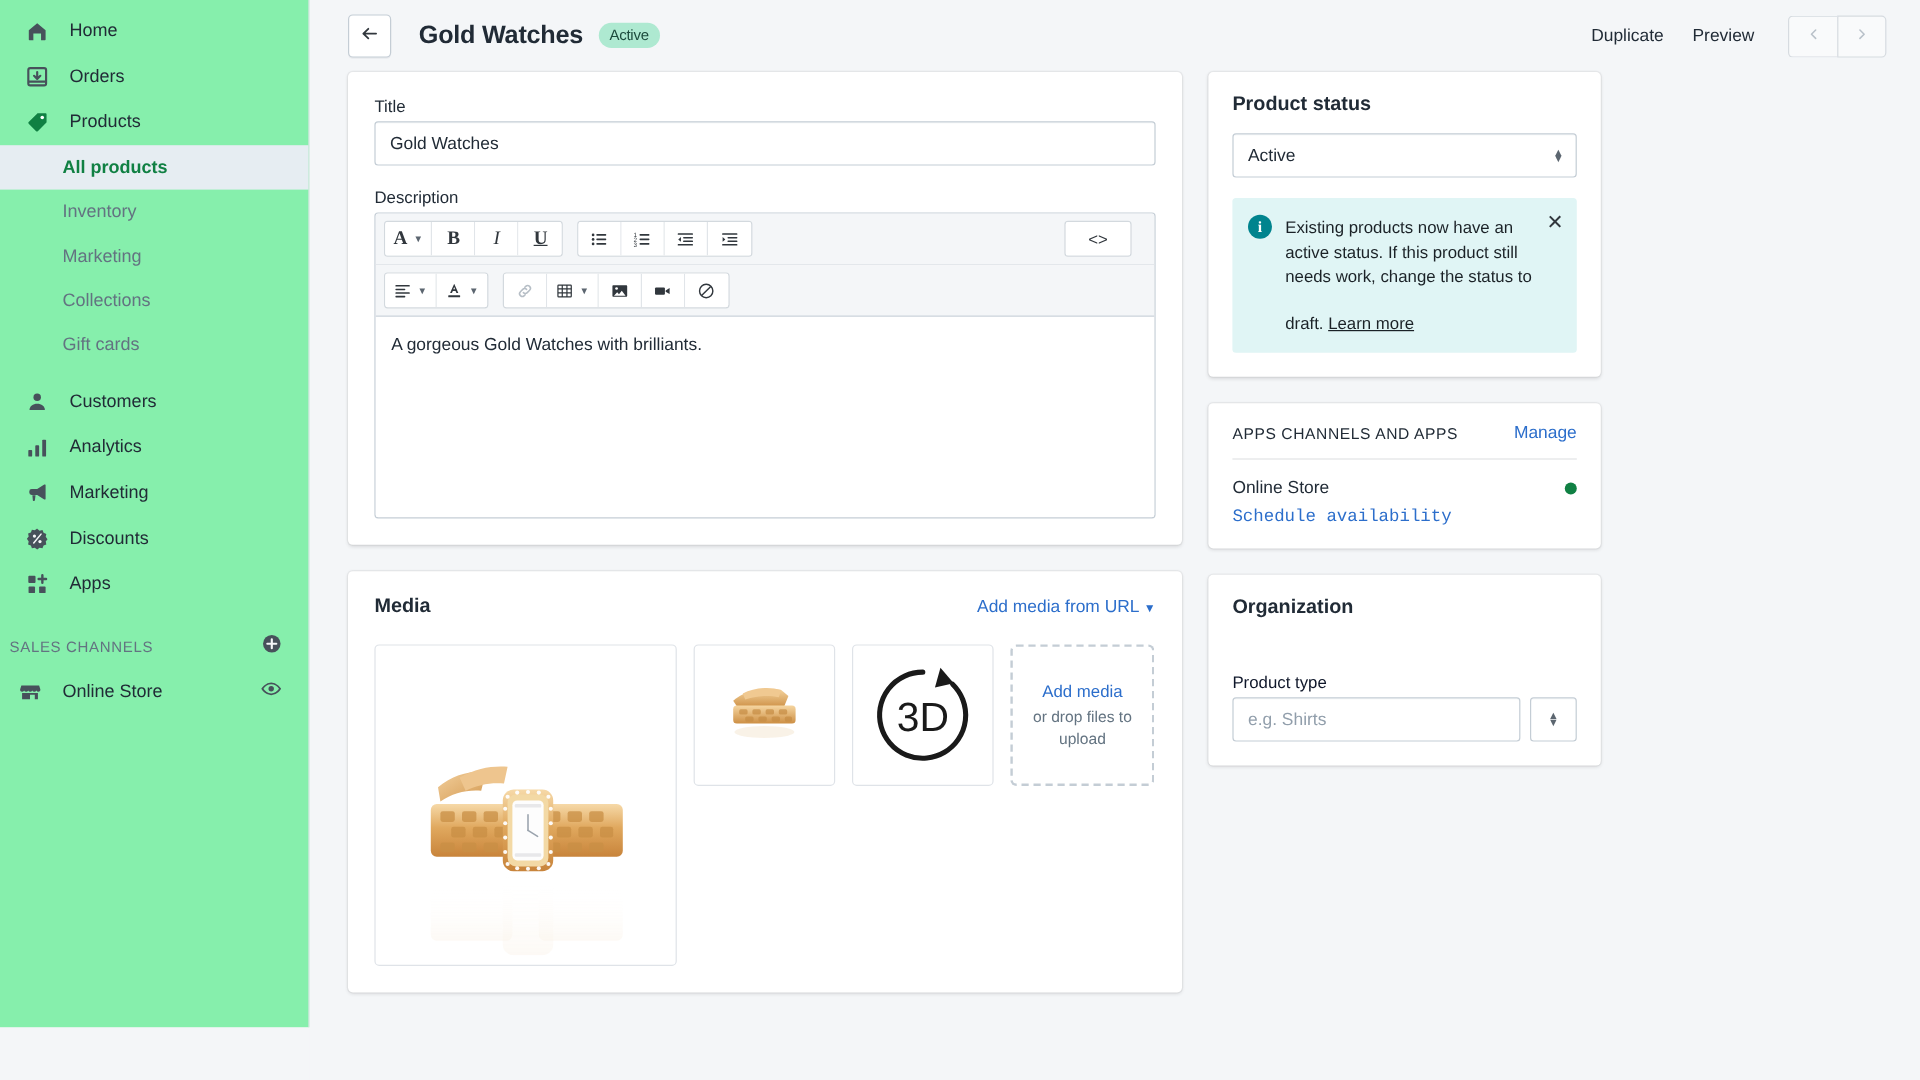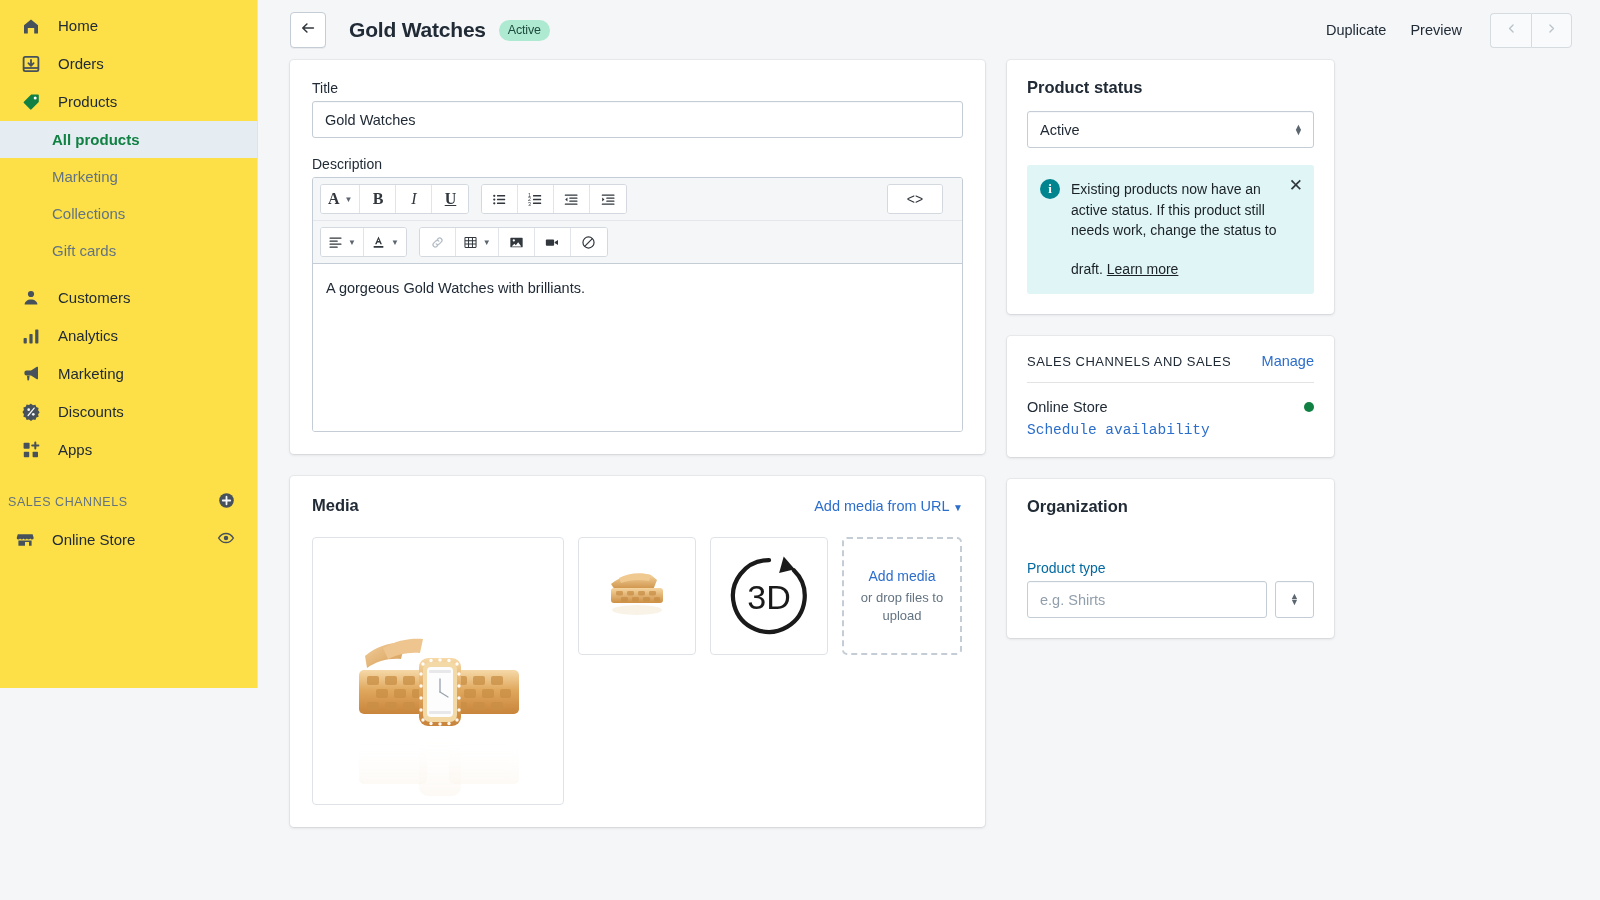--- a/index.html
+++ b/index.html
@@ -8,22 +8,22 @@
     overflow: hidden;
     background: #f4f6f8;
     font-family: "Liberation Sans", sans-serif;
     color: #212b36;
     -webkit-font-smoothing: antialiased;
   }
   .app { display: flex; width: 1600px; height: 900px; }
 
   
   .sidebar {
-    width: 258px; min-width: 258px; height: 688px;
-    background: #fde047;
+    width: 258px; min-width: 258px; height: 856px;
+    background: #86efac;
     border-right: 1px solid #dfe3e8;
     padding-top: 6px;
     position: relative;
   }
   .nav-item {
     display: flex; align-items: center;
     height: 37px; padding: 0 12px 0 14px;
     font-size: 15px; color: #212b36;
     cursor: pointer; border-radius: 3px;
     margin: 1px 6px;
@@ -229,21 +229,21 @@
   .sc-head .lbl { font-size: 13px; letter-spacing: .5px; color: #212b36; }
   .hr { height: 1px; background: #e1e3e5; margin: 0 20px; }
   .sc-row {
     display: flex; align-items: center; justify-content: space-between;
     padding: 16px 20px 0;
   }
   .dot { width: 10px; height: 10px; border-radius: 50%; background: #108043; }
   .sc-sub { padding: 6px 20px 18px; font-family: Liberation Mono, monospace; }
 
   .r-body { font-size: 14px; color: #637381; line-height: 1.5; }
-  .org-label { font-size: 14px; color: #0369a1; margin-bottom: 5px; display: block; margin-top: 44px; }
+  .org-label { font-size: 14px; color: #0f172a; margin-bottom: 5px; display: block; margin-top: 44px; }
   .org-row { display: flex; gap: 8px; align-items: stretch; }
   .org-row .text-input { flex: 1; }
   .stepper {
     width: 39px; border: 1px solid #c4cdd5; border-radius: 3px;
     background: #fff; display: flex; align-items: center; justify-content: center;
     cursor: pointer; color: #5c6670;
     box-shadow: inset 0 1px 0 rgba(99,115,129,.05);
   }
   .st-col { display: flex; flex-direction: column; line-height: .6; }
 </style>
@@ -279,20 +279,23 @@
         <svg width="20" height="20" viewBox="0 0 20 20" fill="#108043">
           <path d="M10.6 2.4H17a.8.8 0 0 1 .8.8v6.4c0 .3-.1.5-.3.7l-7 7a1 1 0 0 1-1.4 0l-6.2-6.2a1 1 0 0 1 0-1.4l7-7c.2-.2.4-.3.7-.3z"></path>
           <circle cx="14.2" cy="5.9" r="1.5" fill="#fff"></circle>
         </svg>
       </span>
       <span>Products</span>
     </div>
 
     <div class="sub-item active">
       <span>All products</span>
+    </div>
+    <div class="sub-item">
+      <span>Inventory</span>
     </div>
     <div class="sub-item">
       <span>Marketing</span>
     </div>
     <div class="sub-item">
       <span>Collections</span>
     </div>
     <div class="sub-item">
       <span>Gift cards</span>
     </div>
@@ -710,21 +713,21 @@
                 <span>Existing products now have an active status. If this product still needs work, change the status to draft.</span>
                 <span class="lm">Learn more</span>
               </span>
               <span class="x">✕</span>
             </div>
           </div>
         </div>
 
         <div class="card-r">
           <div class="sc-head">
-            <span class="lbl">SALES CHANNELS AND SALES</span>
+            <span class="lbl">APPS CHANNELS AND APPS</span>
             <span class="link-blue">Manage</span>
           </div>
           <div class="hr"></div>
           <div class="sc-row">
             <span style="font-size:14.5px;">Online Store</span>
             <span class="dot"></span>
           </div>
           <div class="sc-sub">
             <span class="link-blue">Schedule availability</span>
           </div>

